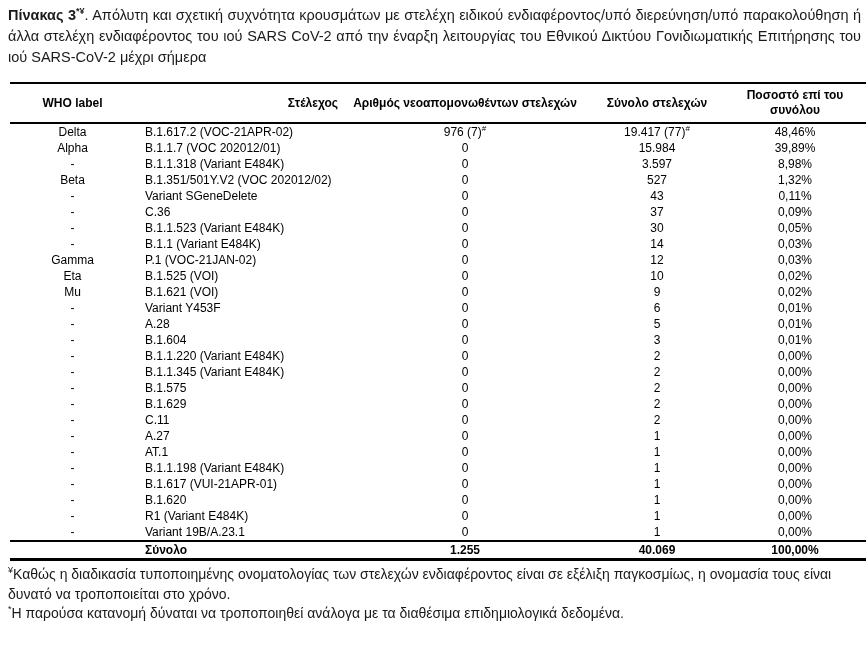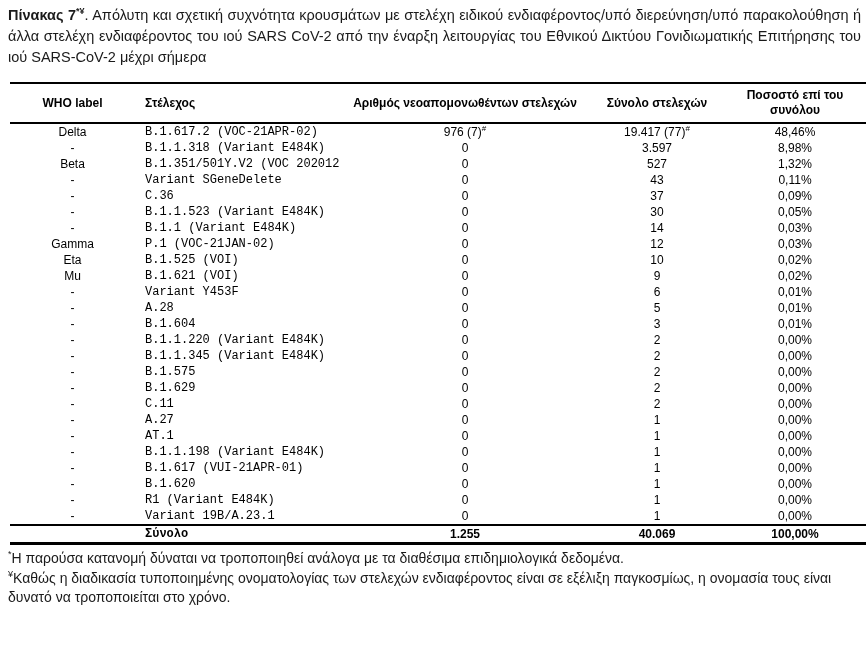--- a/index.html
+++ b/index.html
@@ -41,32 +41,32 @@
   col.c5 { width: 142px; }
   th {
     font-size: 12px;
     font-weight: bold;
     line-height: 15px;
     text-align: center;
     vertical-align: middle;
     padding: 4px 2px;
     border-bottom: 2px solid #000;
   }
-  th.left { text-align: left; padding-left: 10px; }
+  th.left { text-align: right; padding-left: 10px; }
   td {
     font-size: 12px;
     line-height: 16px;
     height: 16px;
     text-align: center;
     vertical-align: middle;
     white-space: nowrap;
     overflow: hidden;
     padding: 0 2px;
   }
-  td.left { text-align: left; padding-left: 10px; font-family: Liberation Mono, monospace; }
+  td.left { text-align: left; padding-left: 10px; }
   td sup {
     font-size: 8px;
     vertical-align: super;
     line-height: 0;
   }
   tfoot td {
     font-weight: bold;
     height: 18px;
     border-top: 2px solid #000;
     border-bottom: 3px solid #000;
@@ -82,21 +82,21 @@
     font-size: 9px;
     vertical-align: super;
     line-height: 0;
   }
 </style>
 </head>
 <body>
 
 <div class="doc">
 
-  <p class="title"><span class="b">Πίνακας 7</span><sup>*¥</sup><span>. Απόλυτη και σχετική συχνότητα κρουσμάτων με στελέχη ειδικού ενδιαφέροντος/υπό διερεύνηση/υπό παρακολούθηση ή άλλα στελέχη ενδιαφέροντος του ιού SARS CoV-2 από την έναρξη λειτουργίας του Εθνικού Δικτύου Γονιδιωματικής Επιτήρησης του ιού SARS-CoV-2 μέχρι σήμερα</span></p>
+  <p class="title"><span class="b">Πίνακας 3</span><sup>*¥</sup><span>. Απόλυτη και σχετική συχνότητα κρουσμάτων με στελέχη ειδικού ενδιαφέροντος/υπό διερεύνηση/υπό παρακολούθηση ή άλλα στελέχη ενδιαφέροντος του ιού SARS CoV-2 από την έναρξη λειτουργίας του Εθνικού Δικτύου Γονιδιωματικής Επιτήρησης του ιού SARS-CoV-2 μέχρι σήμερα</span></p>
 
   <table>
     <colgroup>
       <col class="c1">
         <col class="c2">
         <col class="c3">
         <col class="c4">
         <col class="c5">
     </colgroup>
     <thead>
@@ -110,20 +110,27 @@
     </thead>
     <tbody id="rows">
         <tr>
           <td>Delta</td>
           <td class="left">B.1.617.2 (VOC-21APR-02)</td>
           <td>976 (7)<sup>#</sup></td>
           <td>19.417 (77)<sup>#</sup></td>
           <td>48,46%</td>
         </tr>
         <tr>
+          <td>Alpha</td>
+          <td class="left">B.1.1.7 (VOC 202012/01)</td>
+          <td>0</td>
+          <td>15.984</td>
+          <td>39,89%</td>
+        </tr>
+        <tr>
           <td>-</td>
           <td class="left">B.1.1.318 (Variant E484K)</td>
           <td>0</td>
           <td>3.597</td>
           <td>8,98%</td>
         </tr>
         <tr>
           <td>Beta</td>
           <td class="left">B.1.351/501Y.V2 (VOC 202012/02)</td>
           <td>0</td>
@@ -290,18 +297,18 @@
         <td></td>
         <td class="left">Σύνολο</td>
         <td>1.255</td>
         <td>40.069</td>
         <td>100,00%</td>
       </tr>
     </tfoot>
   </table>
 
   <div class="footnotes">
+    <p><sup>¥</sup><span>Καθώς η διαδικασία τυποποιημένης ονοματολογίας των στελεχών ενδιαφέροντος είναι σε εξέλιξη παγκοσμίως, η ονομασία τους είναι δυνατό να τροποποιείται στο χρόνο.</span></p>
     <p><sup>*</sup><span>Η παρούσα κατανομή δύναται να τροποποιηθεί ανάλογα με τα διαθέσιμα επιδημιολογικά δεδομένα.</span></p>
-    <p><sup>¥</sup><span>Καθώς η διαδικασία τυποποιημένης ονοματολογίας των στελεχών ενδιαφέροντος είναι σε εξέλιξη παγκοσμίως, η ονομασία τους είναι δυνατό να τροποποιείται στο χρόνο.</span></p>
 
   </div>
 
 </div>
 
 </body></html>

